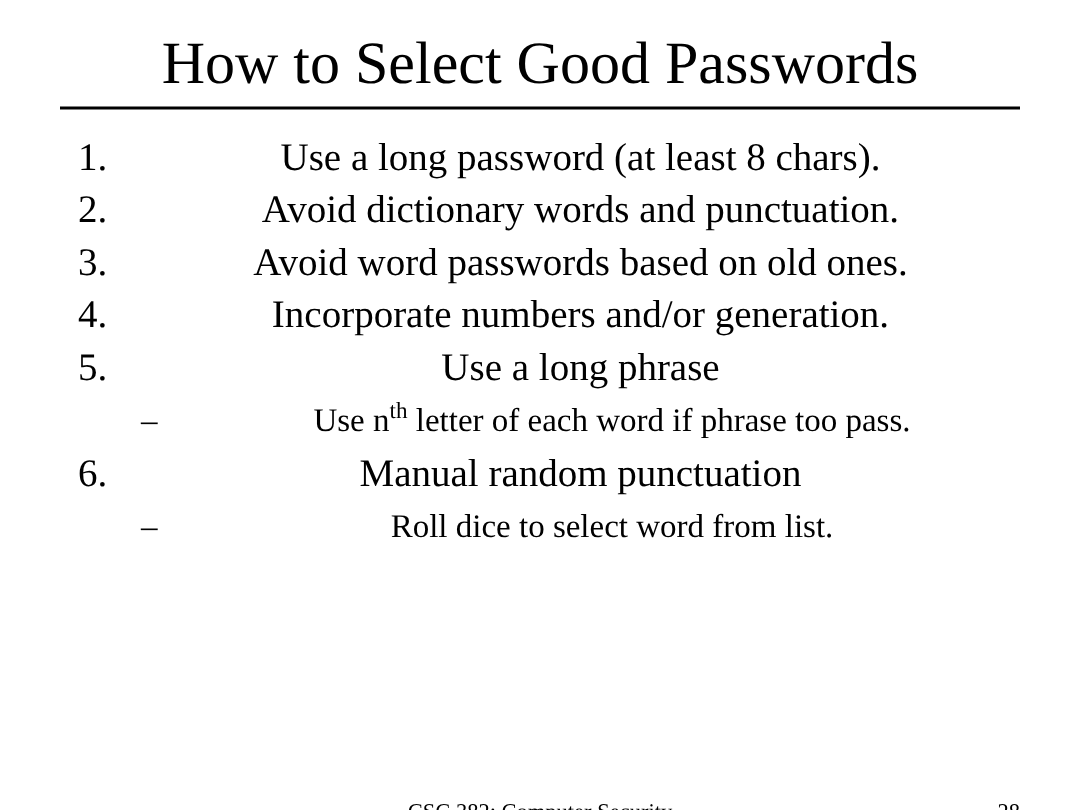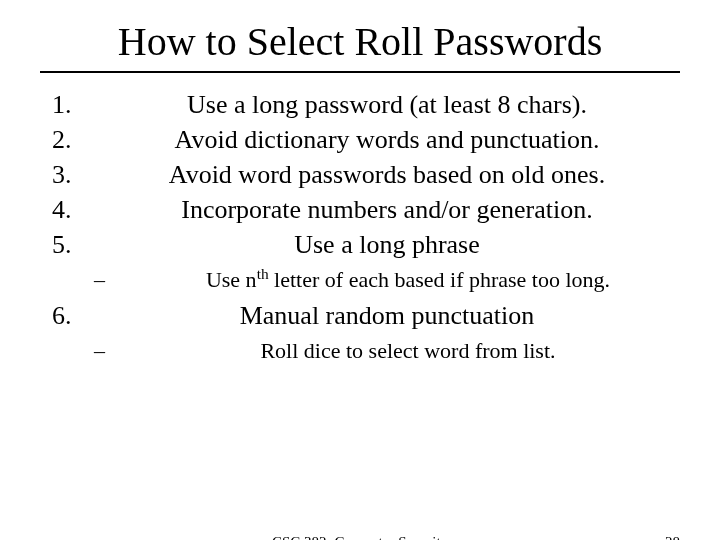--- a/index.html
+++ b/index.html
@@ -77,21 +77,21 @@
   .footer-right {
     position: absolute;
     right: 40px;
   }
 </style>
 </head>
 <body>
 
 <div class="slide">
 
-  <div class="title">How to Select Roll Passwords</div>
+  <div class="title">How to Select Good Passwords</div>
   <hr class="rule">
 
   <div class="list">
 
     <div class="row">
       <div class="num">1.</div>
       <div class="txt">Use a long password (at least 8 chars).</div>
     </div>
 
     <div class="row">
@@ -109,21 +109,21 @@
       <div class="txt">Incorporate numbers and/or generation.</div>
     </div>
 
     <div class="row">
       <div class="num">5.</div>
       <div class="txt">Use a long phrase</div>
     </div>
 
     <div class="subrow">
       <div class="dash">–</div>
-      <div class="txt"><span>Use n</span><sup>th</sup><span> letter of each based if phrase too long.</span></div>
+      <div class="txt"><span>Use n</span><sup>th</sup><span> letter of each word if phrase too pass.</span></div>
     </div>
 
     <div class="row">
       <div class="num">6.</div>
       <div class="txt">Manual random punctuation</div>
     </div>
 
     <div class="subrow">
       <div class="dash">–</div>
       <div class="txt">Roll dice to select word from list.</div>

